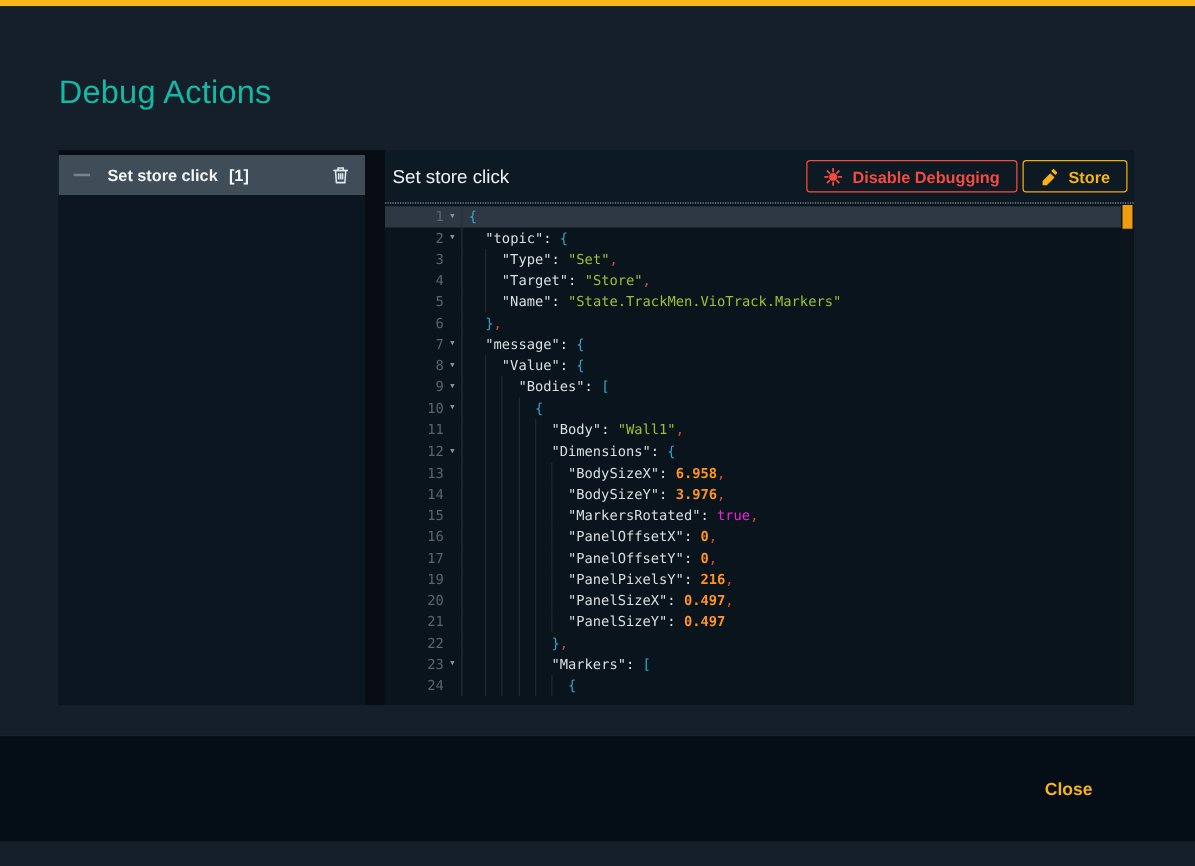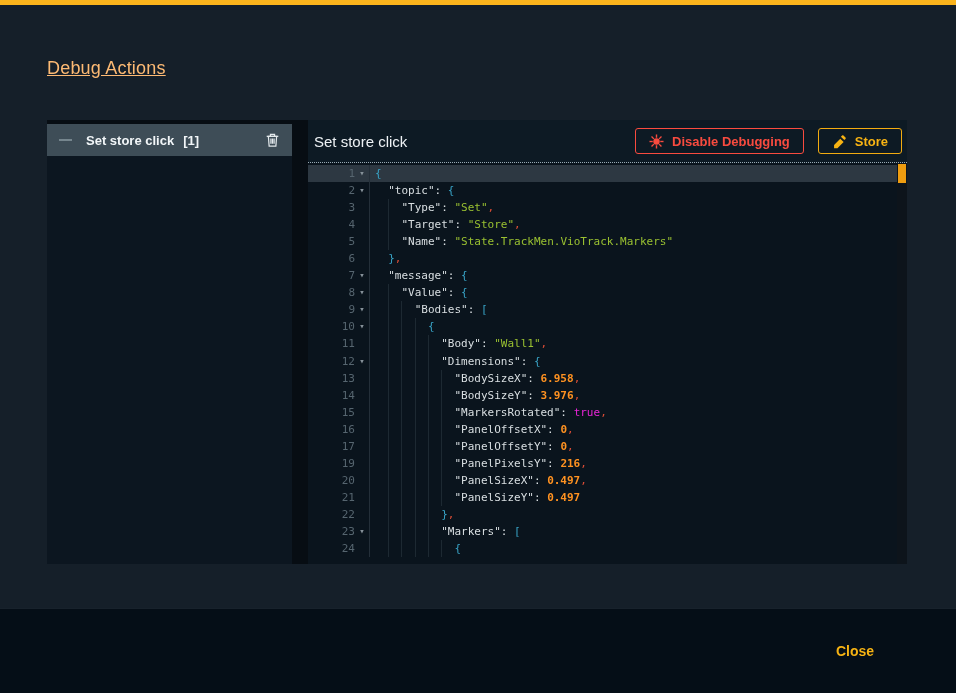--- a/index.html
+++ b/index.html
@@ -2,37 +2,37 @@
 <html><head>
 <meta charset="utf-8">
 <style>
   html,body{margin:0;padding:0;background:#000;}
   .screen{position:relative;width:956px;height:693px;overflow:hidden;
           font-family:"Liberation Sans",sans-serif;background:#151f29;}
   
   .topbar{position:absolute;left:0;top:0;width:956px;height:5px;background:#fbb41c;}
   
   .modal-body{position:absolute;left:0;top:5px;width:956px;height:603px;background:#151f29;}
-  .page-title{position:absolute;left:47px;top:53px;font-size:18px;font-weight:300;
-              color:#fdba74;letter-spacing:.2px;text-decoration:underline;}
+  .page-title{position:absolute;left:47px;top:53px;font-size:26px;font-weight:300;
+              color:#14b8a6;letter-spacing:.2px;}
   
   .backdrop{position:absolute;left:47px;top:115px;width:860px;height:444px;background:#070d13;}
   
   .sidebar{position:absolute;left:0px;top:4px;width:245px;height:440px;background:#0c1620;}
   .sb-item{height:32px;background:#3e4d57;display:flex;align-items:center;padding:0 12px;cursor:pointer;}
   .sb-dash{width:13px;height:2px;background:#76868e;margin-right:14px;flex:none;}
   .sb-label{font-size:13px;font-weight:bold;color:#f2f6f8;white-space:pre;}
   .sb-count{font-size:13px;font-weight:bold;color:#f2f6f8;margin-left:9px;}
   .sb-trash{margin-left:auto;width:16px;height:17px;display:flex;align-items:center;justify-content:center;cursor:pointer;}
   
   .mainpanel{position:absolute;left:261px;top:0;width:599px;height:444px;background:#0a141d;}
   .mp-header{height:42px;background:#0d1a24;border-bottom:1px dotted #9aabb5;
              display:flex;align-items:center;padding:0 5px;}
   .mp-title{font-size:15px;color:#eef2f5;margin-left:1px;}
-  .mp-buttons{margin-left:auto;display:flex;align-items:center;gap:14px;}
+  .mp-buttons{margin-left:auto;display:flex;align-items:center;gap:4px;}
   .btn{display:flex;align-items:center;height:26px;padding:0 13px;border-radius:3px;
        background:transparent;font-size:13px;font-weight:bold;cursor:pointer;}
   .btn svg{margin-right:8px;}
   .btn-danger{border:1.5px solid #f84b3f;color:#f84b3f;}
   .btn-accent{border:1.5px solid #f2ab10;color:#f7b313;}
   
   .editor{position:absolute;left:0;top:43px;right:0;bottom:0;overflow:hidden;background:#0a141d;}
   .ed-rows{position:absolute;left:0;top:2px;right:10px;}
   .ed-row{display:flex;height:17.05px;line-height:17.05px;
           font-family:"DejaVu Sans Mono",monospace;font-size:11px;white-space:pre;}
@@ -45,21 +45,21 @@
   .ind.g{border-left:1px solid rgba(160,185,195,0.13);}
   .tk-k{color:#d9dfe2;}  
   .tk-s{color:#9ac131;}  
   .tk-n{color:#ff9221;font-weight:bold;}  
   .tk-b{color:#ea25d8;}  
   .tk-p{color:#38a3c6;}  
   .tk-c{color:#dc4d36;}  
   .vtrack{position:absolute;right:0;top:0;bottom:0;width:10px;background:#0d141b;}
   .vthumb{position:absolute;right:1px;top:1px;width:8px;height:19px;background:#ef9d10;cursor:pointer;}
   
-  .footer{position:absolute;left:0;top:608px;width:956px;height:85px;background:#050e17;
+  .footer{position:absolute;left:0;top:588px;width:956px;height:85px;background:#050e17;
           border-top:1px solid #18222c;display:flex;align-items:center;justify-content:flex-end;
           padding-right:70px;box-sizing:border-box;}
   .close-btn{background:none;border:none;color:#f7b313;font-family:"Liberation Sans",sans-serif;
              font-size:14px;font-weight:bold;cursor:pointer;padding:6px 12px;}
 </style>
 </head>
 <body>
 
 <div class="screen">
 

